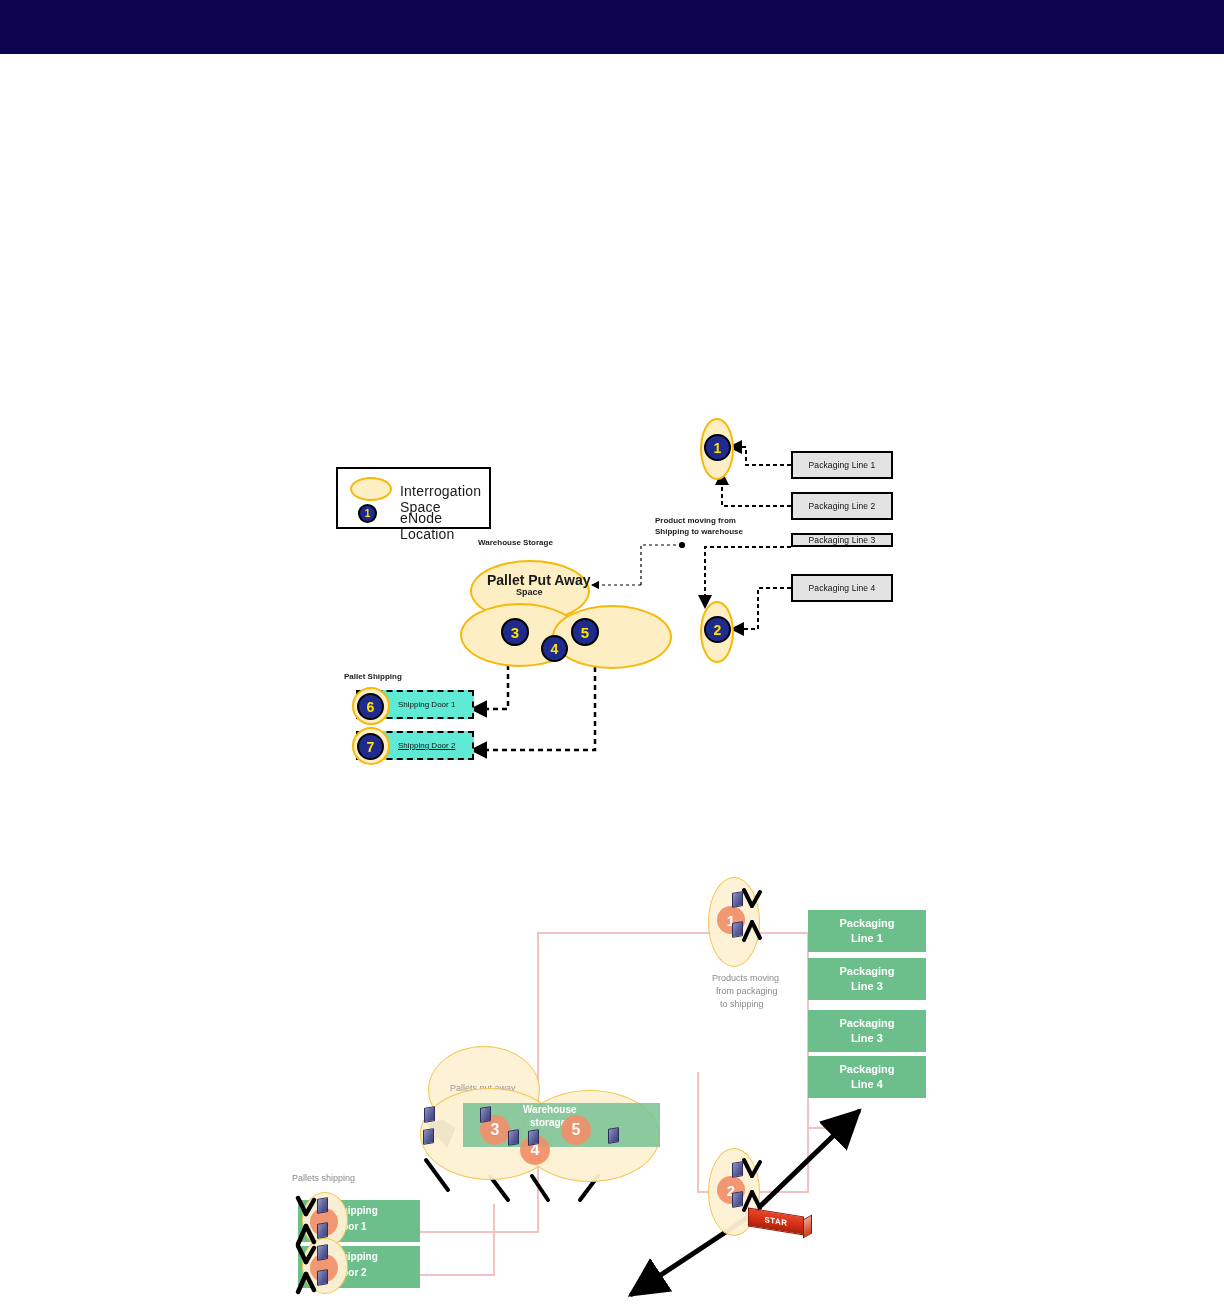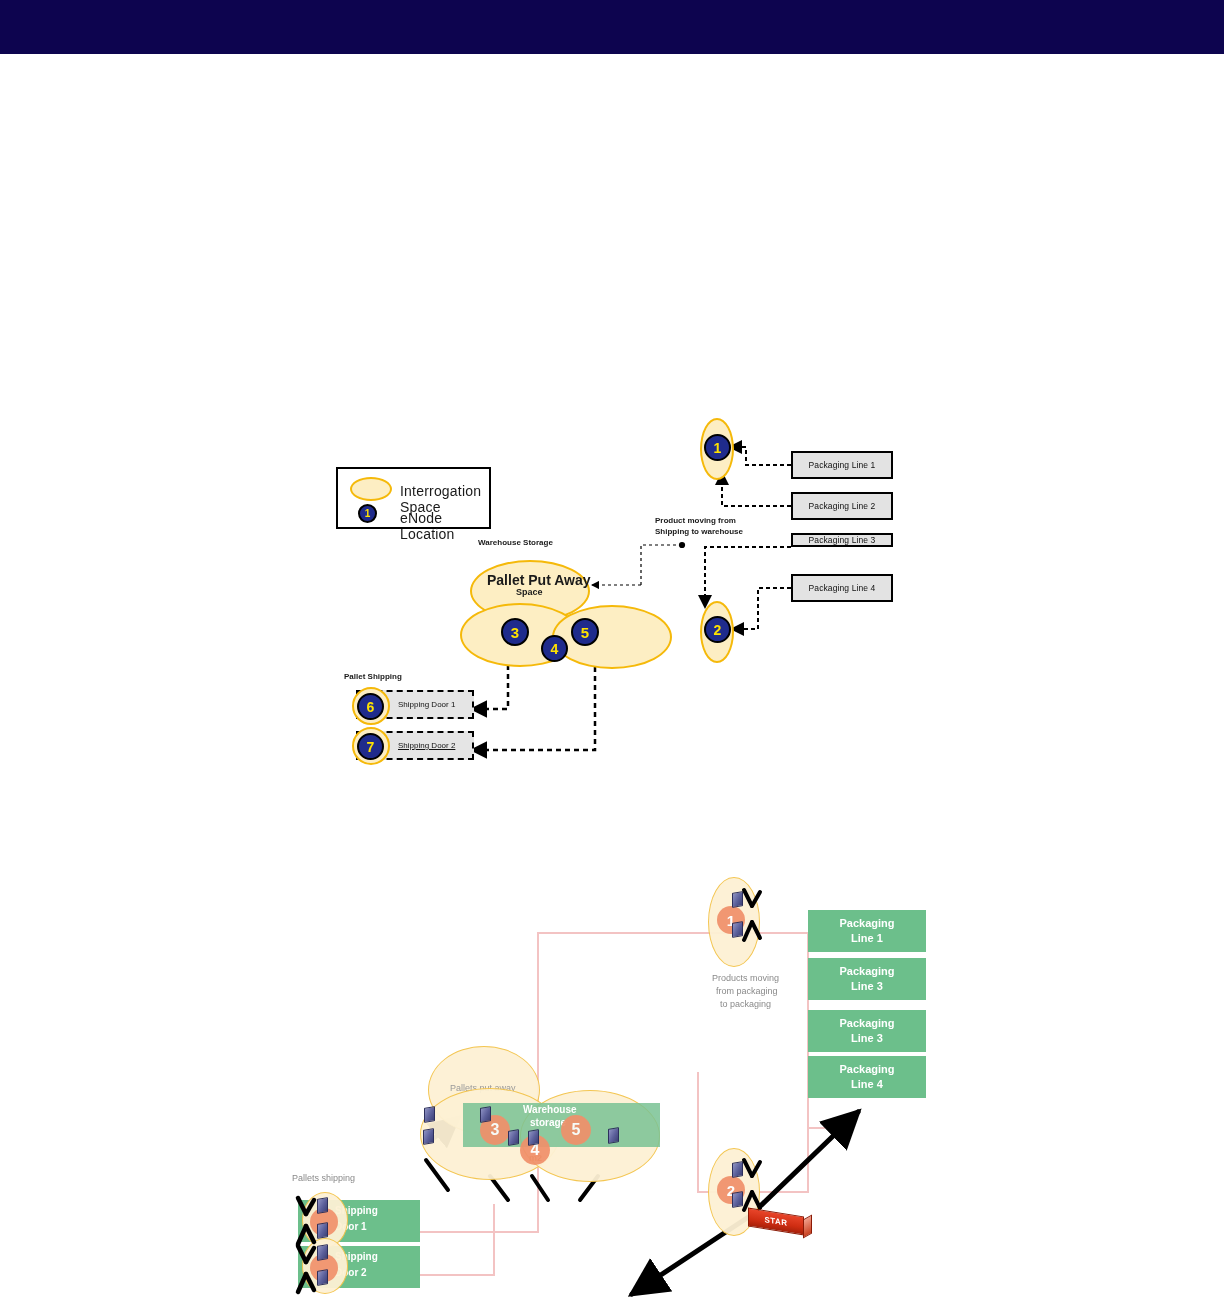--- a/index.html
+++ b/index.html
@@ -75,21 +75,21 @@
   .caption {
     position: absolute;
     font-size: 8px;
     color: #1a1a1a;
     white-space: nowrap;
     line-height: 11px;
     font-weight: bold;
   }
   .doorbox {
     position: absolute;
-    background: #e5e5e5;
+    background: #5eead4;
     border: 2px dashed #000;
     font-size: 8px;
     color: #111;
     display: flex;
     align-items: center;
     padding-left: 40px;
   }
 
   
   #diagram-bottom { left: 280px; top: 860px; width: 660px; height: 454px; }
@@ -331,21 +331,21 @@
       <g stroke="#000" fill="#000" stroke-width="4" stroke-linecap="round">
         <path d="M4,2 L12,18"></path>
           <path d="M12,18 L20,4"></path>
         <path d="M4,52 L12,34"></path>
           <path d="M12,34 L20,50"></path>
       </g>
     </svg>
 
     <div class="grey-caption" style="left:432px; top:112px;">Products moving</div>
     <div class="grey-caption" style="left:436px; top:125px;text-align:right;">from packaging</div>
-    <div class="grey-caption" style="left:440px; top:138px;">to packaging</div>
+    <div class="grey-caption" style="left:440px; top:138px;">to shipping</div>
 
     <div class="green-box" style="left:528px; top:50px; width:118px; height:42px;">
       <span>
         <span>Packaging</span><br>
         <span>Line  1</span>
       </span>
     </div>
     <div class="green-box" style="left:528px; top:98px; width:118px; height:42px;">
       <span>
         <span>Packaging</span><br>

